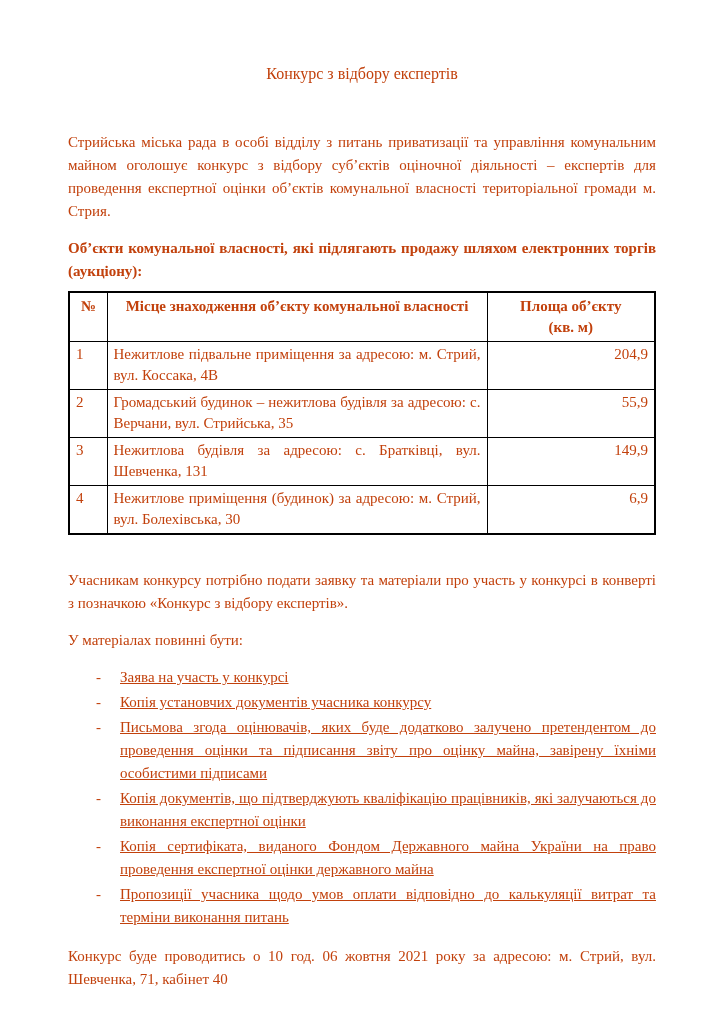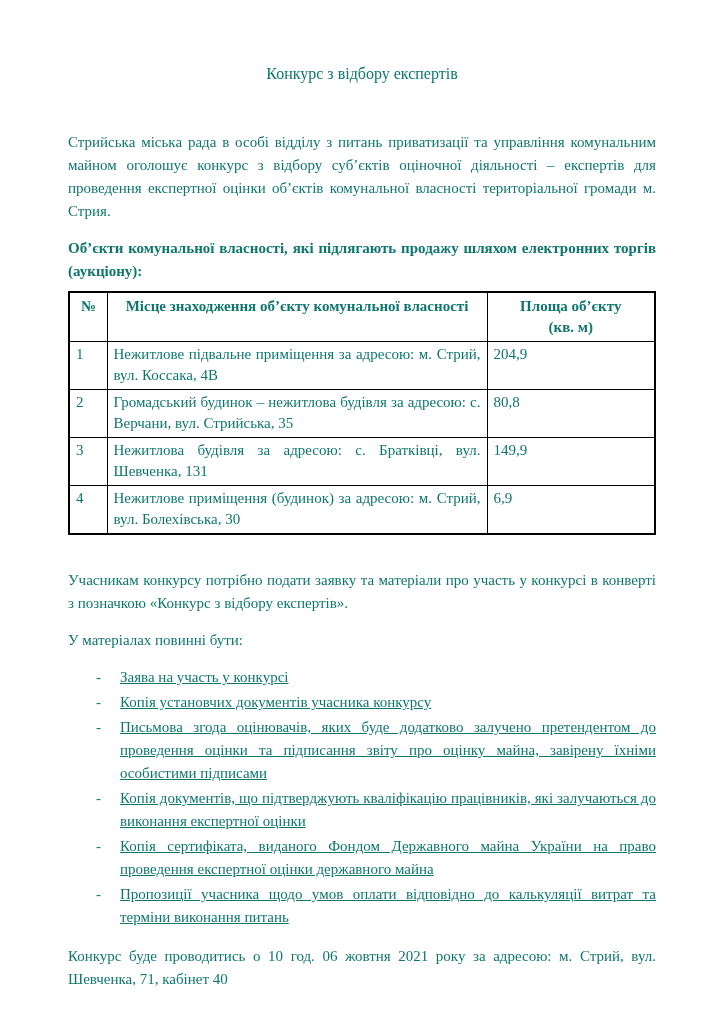--- a/index.html
+++ b/index.html
@@ -7,21 +7,21 @@
     width: 724px;
     height: 1024px;
     background: #ffffff;
     overflow: hidden;
   }
   .page {
     width: 724px;
     height: 752px;
     padding: 62px 68px 40px 68px;
     background: #ffffff;
-    color: #0f766e;
+    color: #c2410c;
     font-family: "Liberation Serif", "DejaVu Serif", serif;
     font-size: 15px;
     line-height: 23px;
   }
   .doc-title {
     font-size: 16px;
     font-weight: normal;
     text-align: center;
     margin-bottom: 46px;
   }
@@ -48,21 +48,21 @@
   table.objects th {
     font-weight: bold;
     text-align: center;
     padding-top: 3px;
   }
   col.c-num  { width: 38px; }
   col.c-loc  { width: auto; }
   col.c-area { width: 168px; }
   td.cell-num  { text-align: left; padding-left: 9px; }
   td.cell-loc  { text-align: justify; padding-left: 8px; padding-right: 8px; margin-top: 36px; }
-  td.cell-area { text-align: left; }
+  td.cell-area { text-align: right; }
   .th-area-line { display: block; }
 
   ul.materials {
     list-style: none;
     margin: 2px 0 16px 0;
   }
   ul.materials li {
     position: relative;
     padding-left: 52px;
     text-align: justify;
@@ -105,21 +105,21 @@
     </thead>
     <tbody>
       <tr>
         <td class="cell-num">1</td>
         <td class="cell-loc">Нежитлове підвальне приміщення за адресою: м. Стрий, вул. Коссака, 4В</td>
         <td class="cell-area">204,9</td>
       </tr>
       <tr>
         <td class="cell-num">2</td>
         <td class="cell-loc">Громадський будинок – нежитлова будівля за адресою: с. Верчани, вул. Стрийська, 35</td>
-        <td class="cell-area">80,8</td>
+        <td class="cell-area">55,9</td>
       </tr>
       <tr>
         <td class="cell-num">3</td>
         <td class="cell-loc">Нежитлова будівля за адресою: с. Братківці, вул. Шевченка, 131</td>
         <td class="cell-area">149,9</td>
       </tr>
       <tr>
         <td class="cell-num">4</td>
         <td class="cell-loc">Нежитлове приміщення (будинок) за адресою: м. Стрий, вул. Болехівська, 30</td>
         <td class="cell-area">6,9</td>

